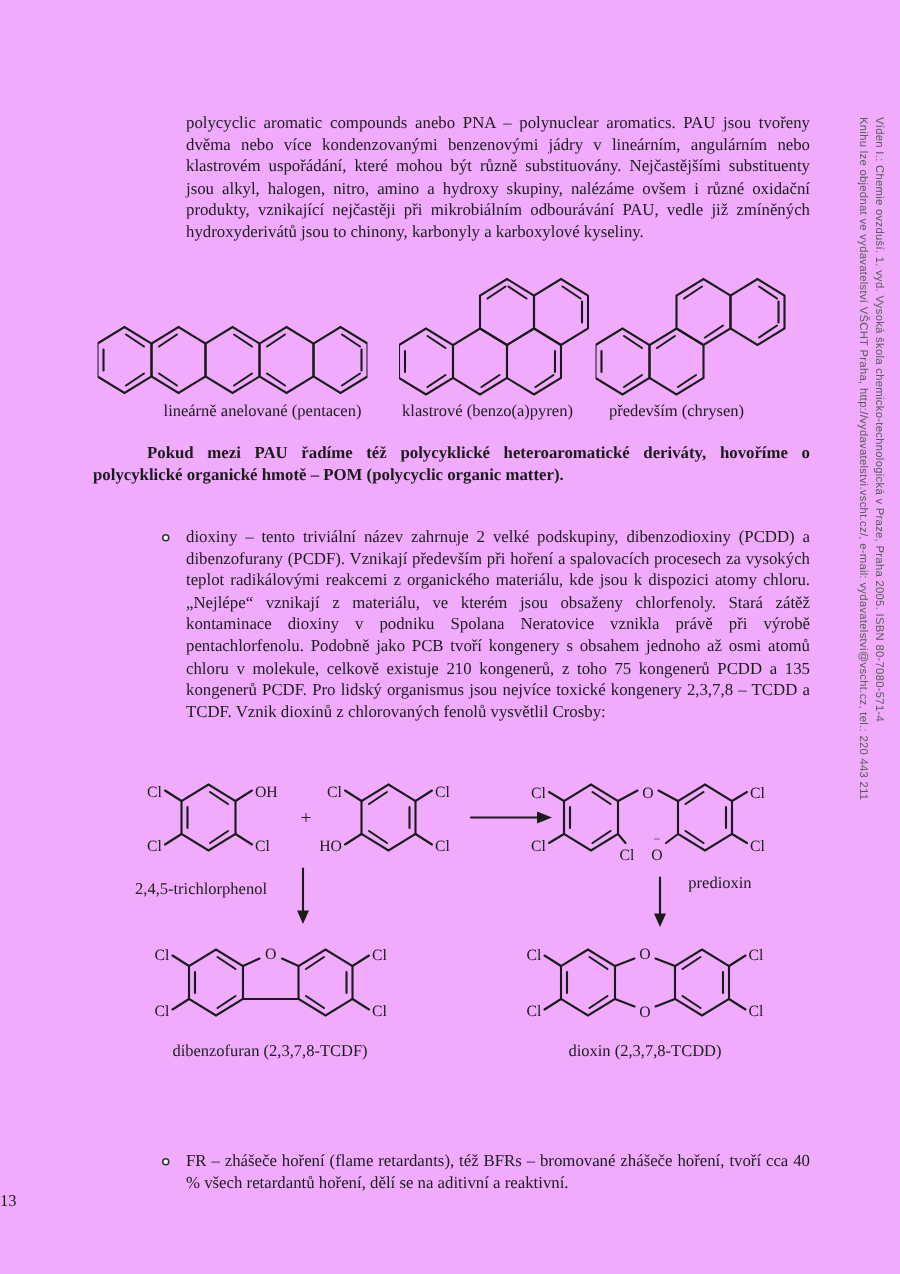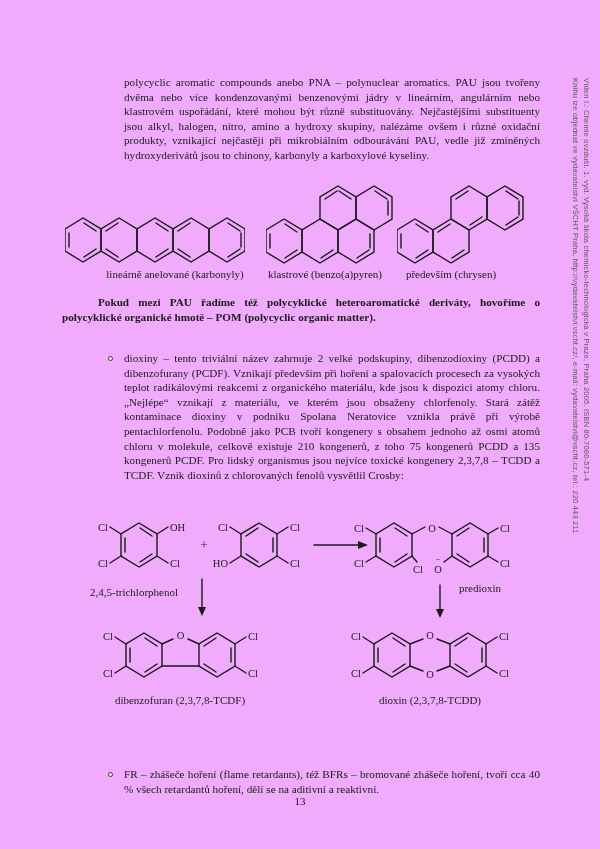--- a/index.html
+++ b/index.html
@@ -28,21 +28,21 @@
   }
   .fig2{position:absolute;left:62px;top:515px;width:478px;height:105px;}
   .fig3{position:absolute;left:62px;top:620px;width:478px;height:92px;}
   .mol-shape{stroke:#1a1a1a;stroke-width:1.4;fill:none;stroke-linecap:round;}
   .mol-text{font-family:"Liberation Serif",serif;font-size:10.5px;fill:#1a1a1a;stroke:none;}
   .mol-text-sm{font-family:"Liberation Serif",serif;font-size:8px;fill:#1a1a1a;stroke:none;}
   .mol-label{font-family:"Liberation Serif",serif;font-size:11px;fill:#1b1b1b;stroke:none;}
   .plus{font-family:"Liberation Serif",serif;font-size:13px;fill:#1a1a1a;stroke:none;}
   .arrowhead{fill:#1a1a1a;stroke:none;}
   .page-number{
-    position:absolute;left:0;top:795px;width:600px;text-align:center;font-size:11px;
+    position:absolute;left:0;top:795px;width:600px;font-size:11px;
   }
   .sidebar{
     position:absolute;left:592px;top:78px;transform:rotate(90deg);transform-origin:0 0;
     font-family:"Liberation Sans",sans-serif;font-size:7.5px;line-height:11px;
     color:#5a5a5a;white-space:nowrap;letter-spacing:0.2px;
   }
 </style>
 </head>
 <body>
 
@@ -106,21 +106,21 @@
     <svg width="127" height="80" viewBox="0 0 127 80" style="left:335px;top:4px" class="mol-shape">
       <g>
         <use href="#ringA" transform="translate(18,57)"></use>
         <use href="#hex" transform="translate(54,57)"></use>
         <use href="#hex" transform="translate(72,24)"></use>
         <use href="#hex" transform="translate(108,24)"></use>
         <path d="M41,48 L53,40 M67,66 L55,74 M59,15 L71,7 M85,33 L73,41 M109,7 L121,15 M122,17 L122,31 M121,33 L109,41"></path>
       </g>
     </svg>
 
-    <div class="struct-label" style="left:23px">lineárně anelované (karbonyly)</div>
+    <div class="struct-label" style="left:23px">lineárně anelované (pentacen)</div>
     <div class="struct-label" style="left:173px">klastrové (benzo(a)pyren)</div>
     <div class="struct-label" style="left:299px">především (chrysen)</div>
   </div>
 
   <div class="body-text para2">Pokud mezi PAU řadíme též polycyklické heteroaromatické deriváty, hovoříme o polycyklické organické hmotě – POM (polycyclic organic matter).</div>
 
   <div class="bullet-item bullet1">
     <span class="bullet-marker"></span>
     <div class="bullet-text">dioxiny – tento triviální název zahrnuje 2 velké podskupiny, dibenzodioxiny (PCDD) a dibenzofurany (PCDF). Vznikají především při hoření a spalovacích procesech za vysokých teplot radikálovými reakcemi z organického materiálu, kde jsou k dispozici atomy chloru. „Nejlépe“ vznikají z materiálu, ve kterém jsou obsaženy chlorfenoly. Stará zátěž kontaminace dioxiny v podniku Spolana Neratovice vznikla právě při výrobě pentachlorfenolu. Podobně jako PCB tvoří kongenery s obsahem jednoho až osmi atomů chloru v molekule, celkově existuje 210 kongenerů, z toho 75 kongenerů PCDD a 135 kongenerů PCDF. Pro lidský organismus jsou nejvíce toxické kongenery 2,3,7,8 – TCDD a TCDF. Vznik dioxinů z chlorovaných fenolů vysvětlil Crosby:</div>
   </div>

